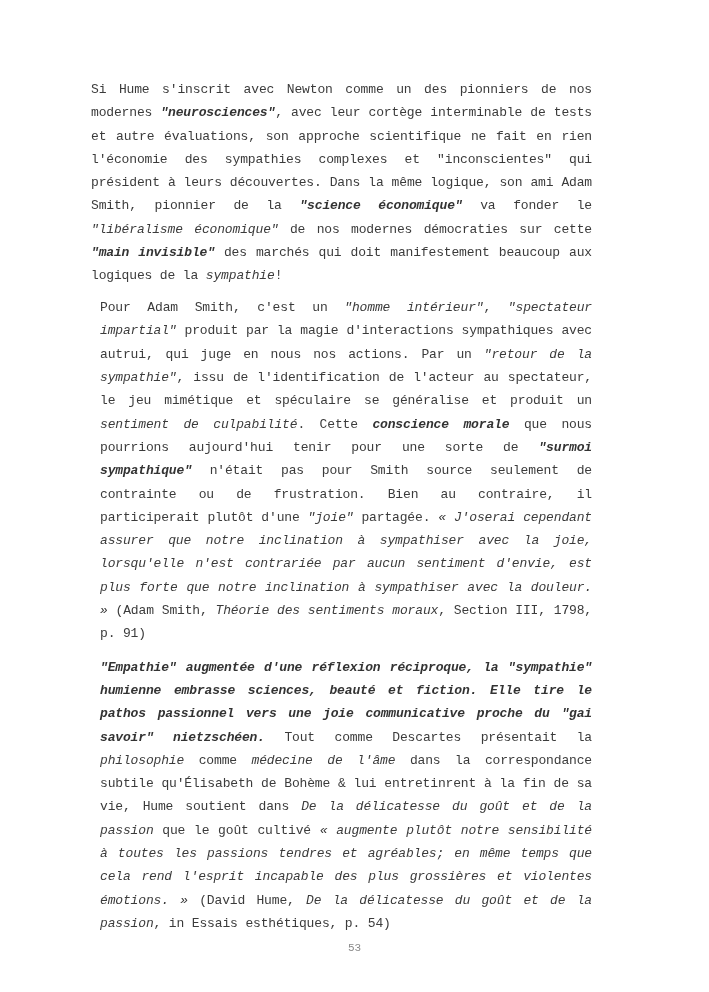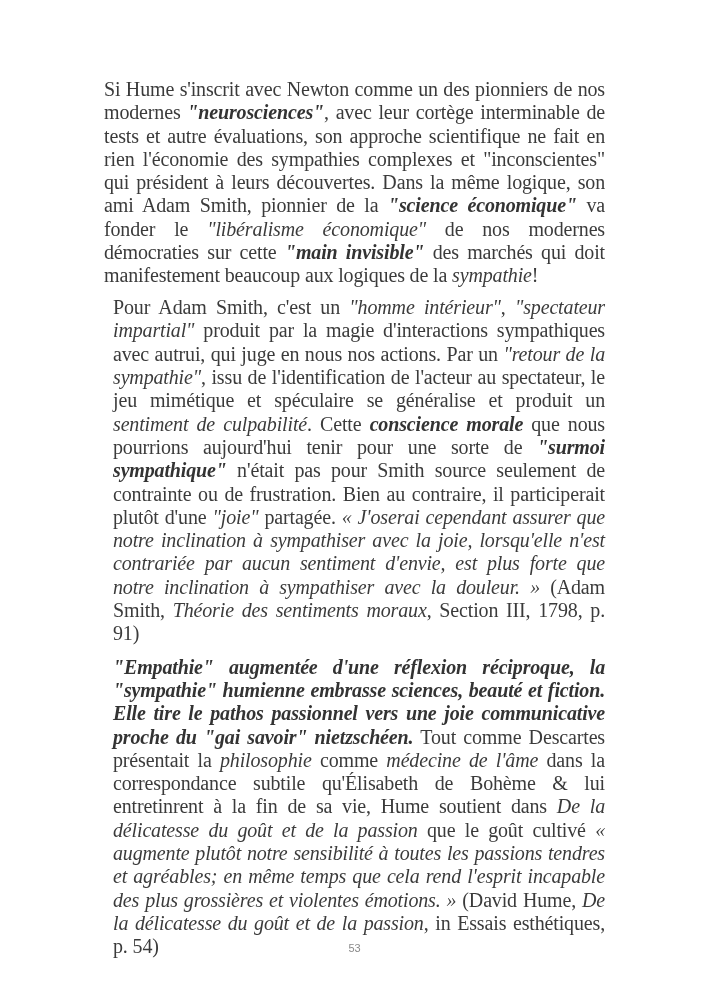--- a/index.html
+++ b/index.html
@@ -15,25 +15,25 @@
     }
     .page {
       position: absolute;
       left: 0; top: 0;
       width: 709px;
       height: 992px;
       background: #ffffff;
     }
     .text-block {
       position: absolute;
-      left: 104px;
+      left: 91px;
       top: 78px;
       width: 501px;
-      font-family: Liberation Serif, serif;
-      font-size: 20px;
+      font-family: Liberation Mono, monospace;
+      font-size: 13px;
       line-height: 23.3px;
       color: #3b3b3b;
       text-align: justify;
       letter-spacing: -0.15px;
     }
     .para {
       margin: 0;
     }
     .para + .para {
       margin-top: 8.5px;
@@ -42,21 +42,21 @@
     .para.p2 { margin-top: 8.5px; }
     .para.p3 { margin-top: 10px; }
     .i { font-style: italic; }
     .bi { font-weight: bold; font-style: italic; color: #333333; }
     .page-number {
       position: absolute;
       left: 0;
       width: 709px;
       top: 942px;
       text-align: center;
-      font-family: Liberation Sans, sans-serif;
+      font-family: Liberation Mono, monospace;
       font-size: 11px;
       color: #8a8a8a;
     }
   </style>
 </head>
 <body>
 
 <div class="page">
   <div class="text-block">
     <p class="para p1">

